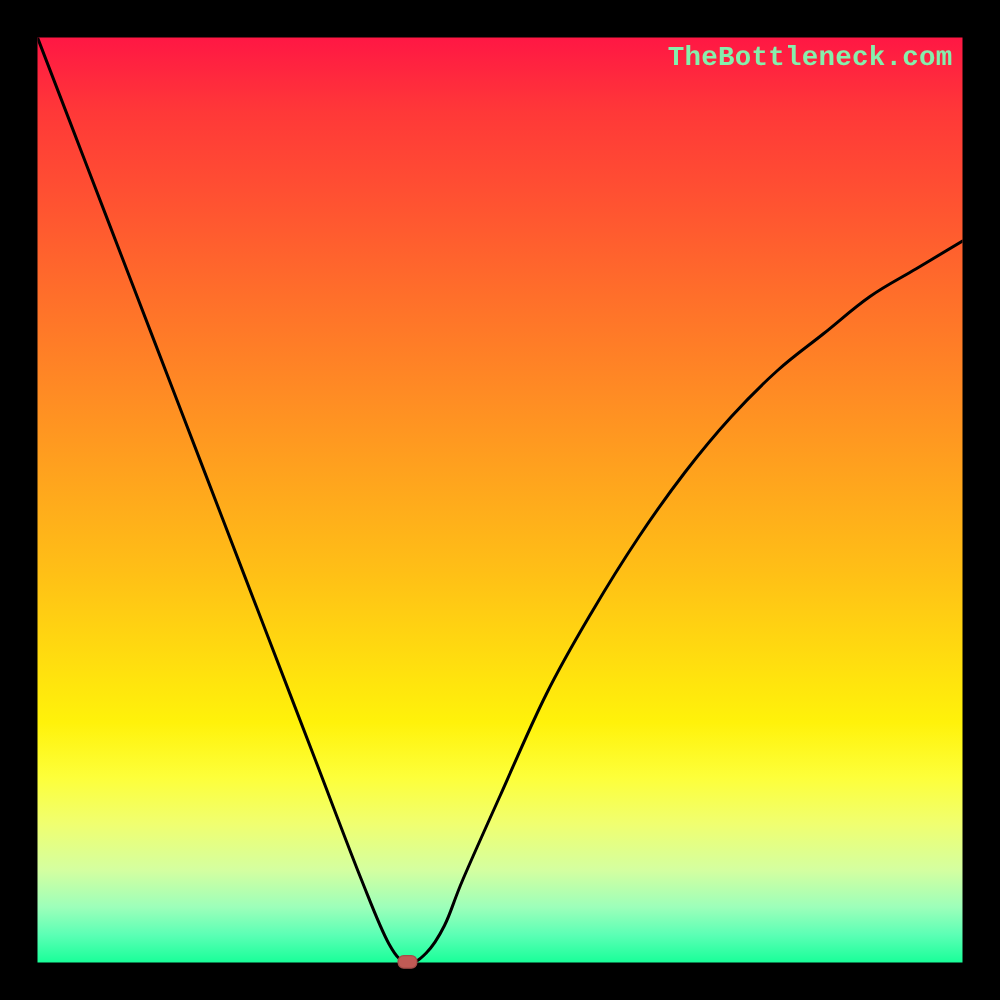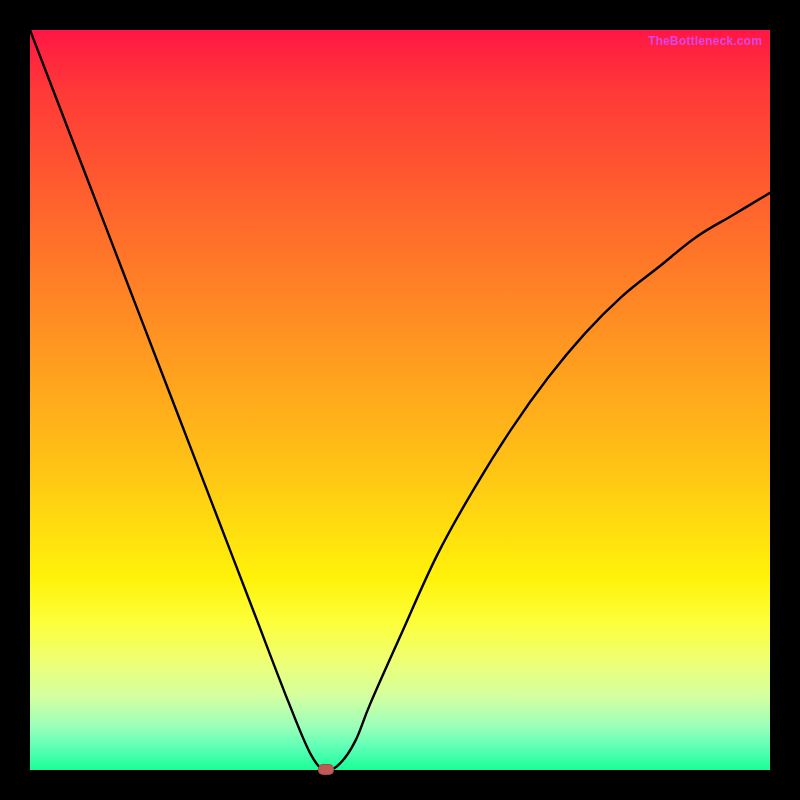--- a/index.html
+++ b/index.html
@@ -35,24 +35,24 @@
       #d4ffa0 90%,
       #9dffba 94%,
       #5cffb5 97%,
       #19ff99 100%
     );
   }
   .watermark {
     position: absolute;
     top: 4px;
     right: 8px;
-    font-family: Liberation Sans, sans-serif;
-    font-size: 12px;
+    font-family: Liberation Mono, monospace;
+    font-size: 22px;
     font-weight: 600;
-    color: #d946ef;
+    color: #86efac;
     letter-spacing: 0.2px;
   }
   svg.curve {
     position: absolute;
     inset: 0;
     width: 100%;
     height: 100%;
   }
   .marker {
     position: absolute;

